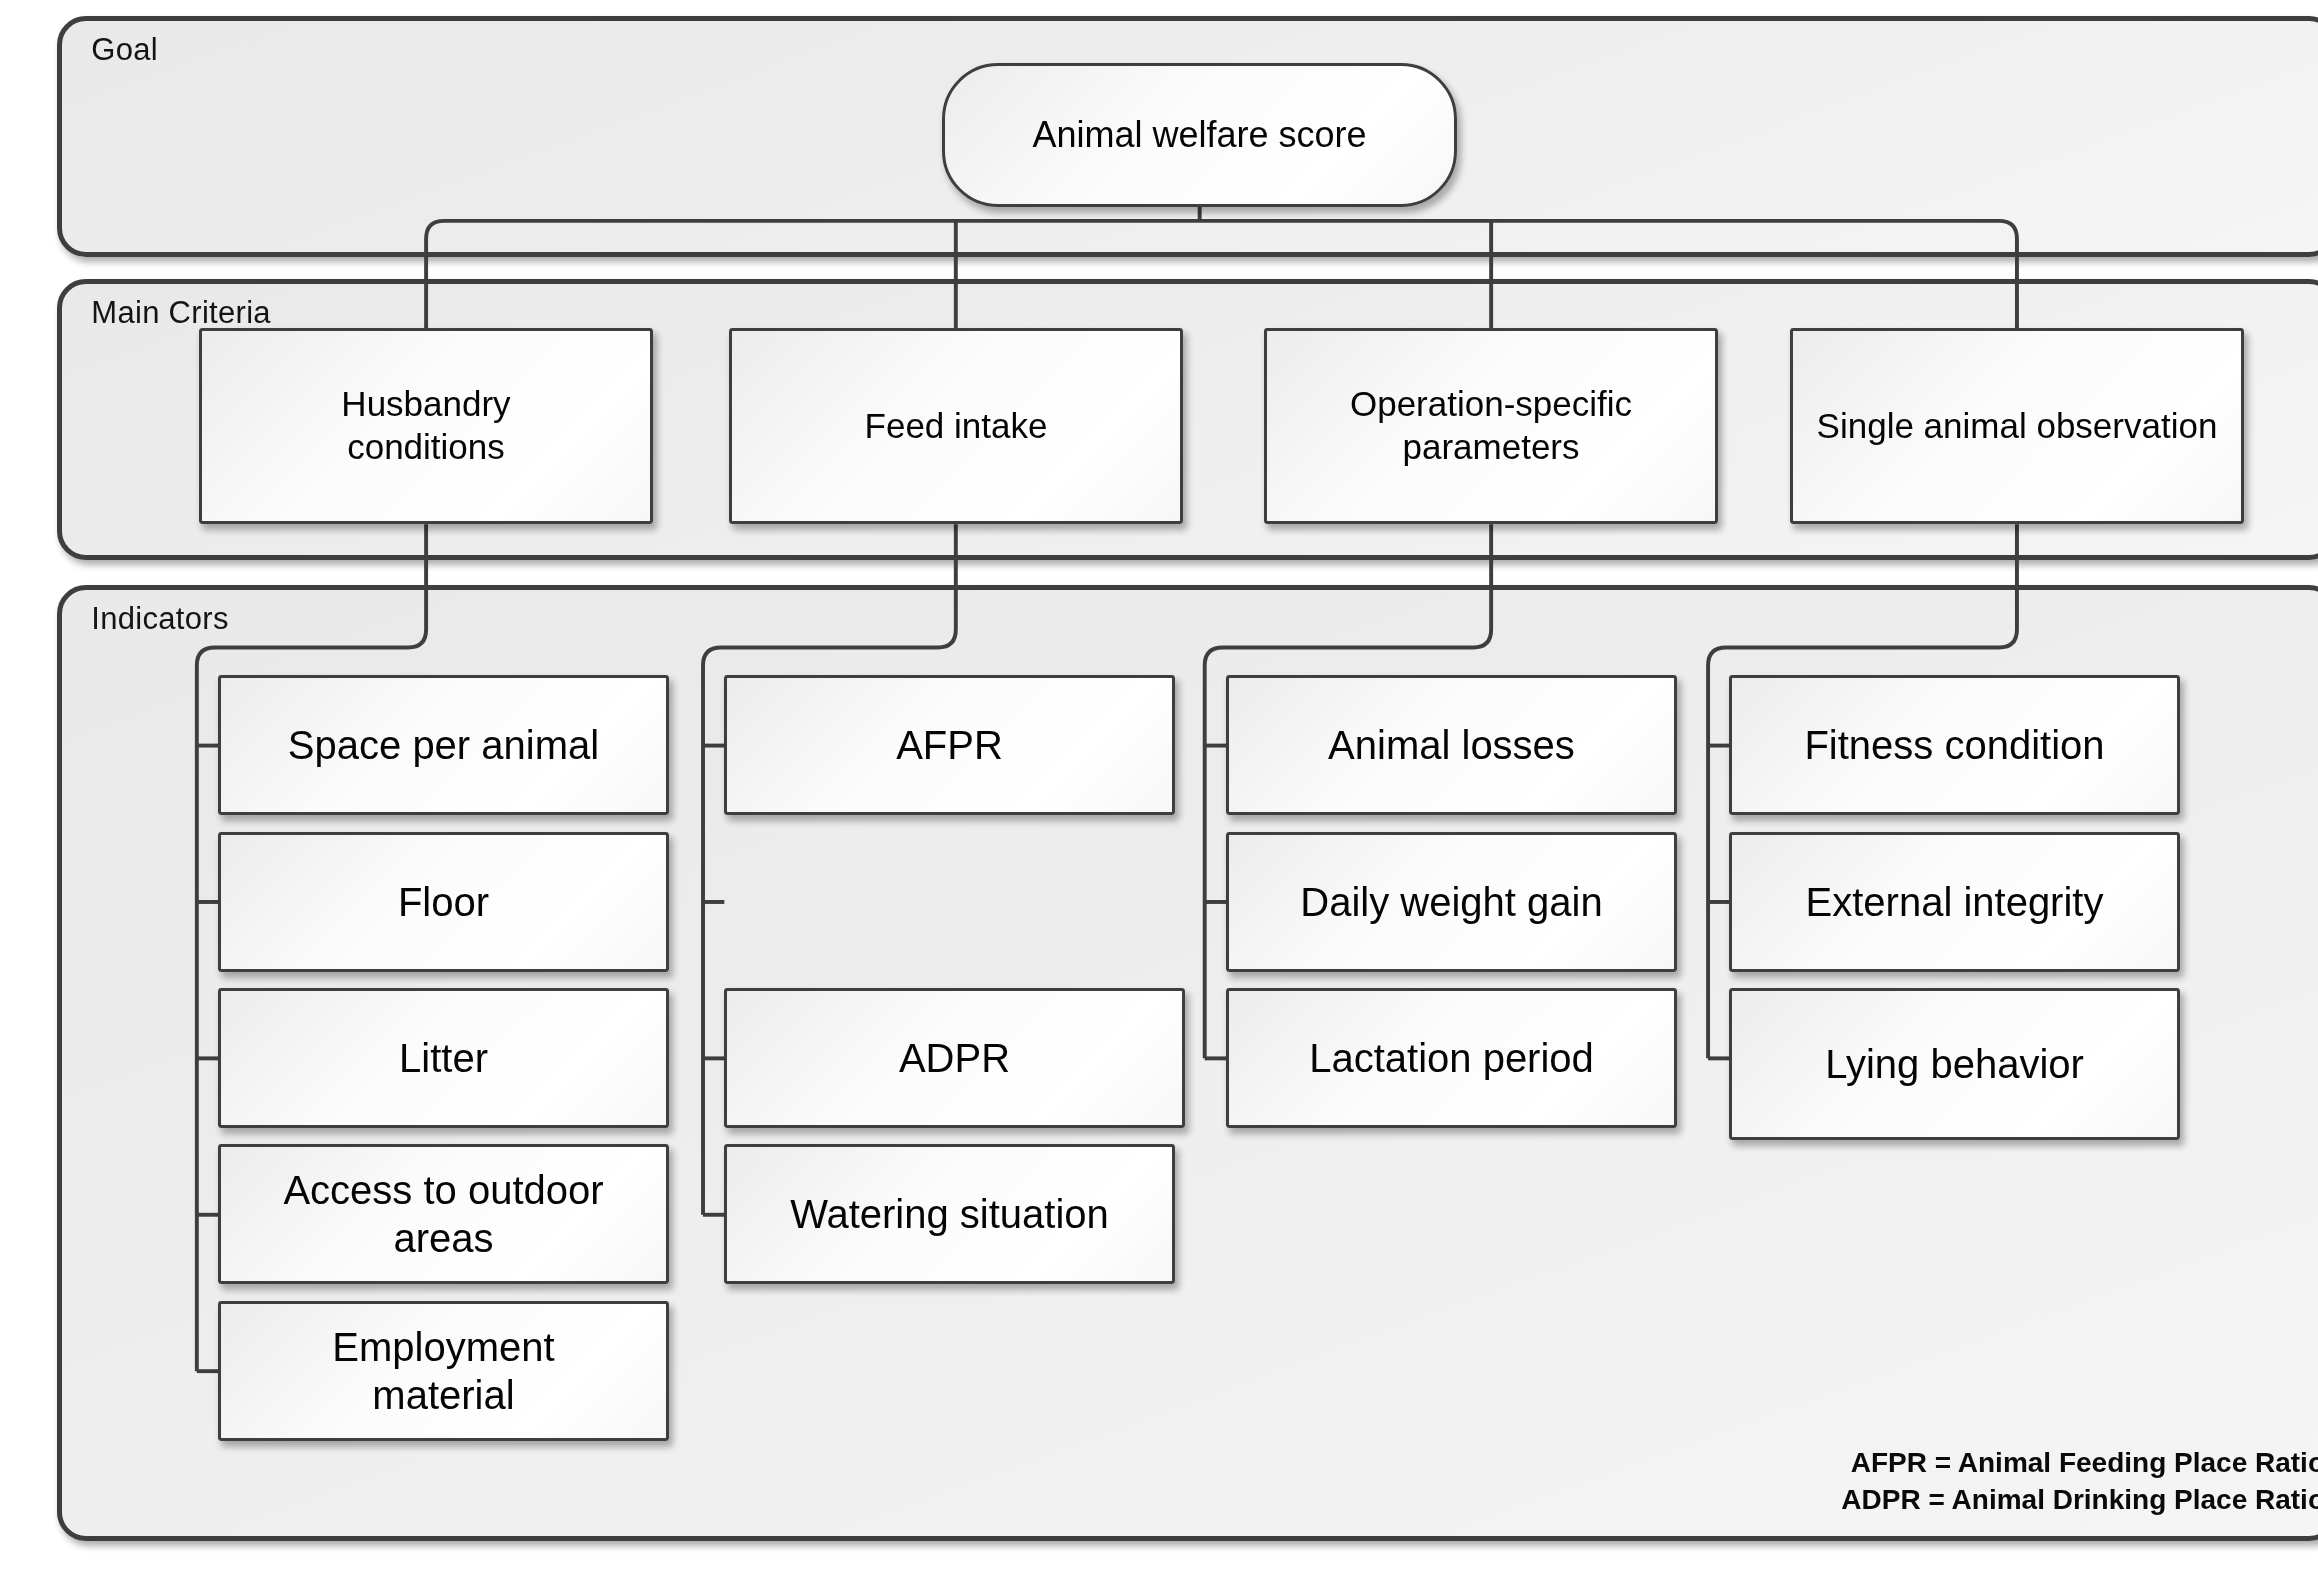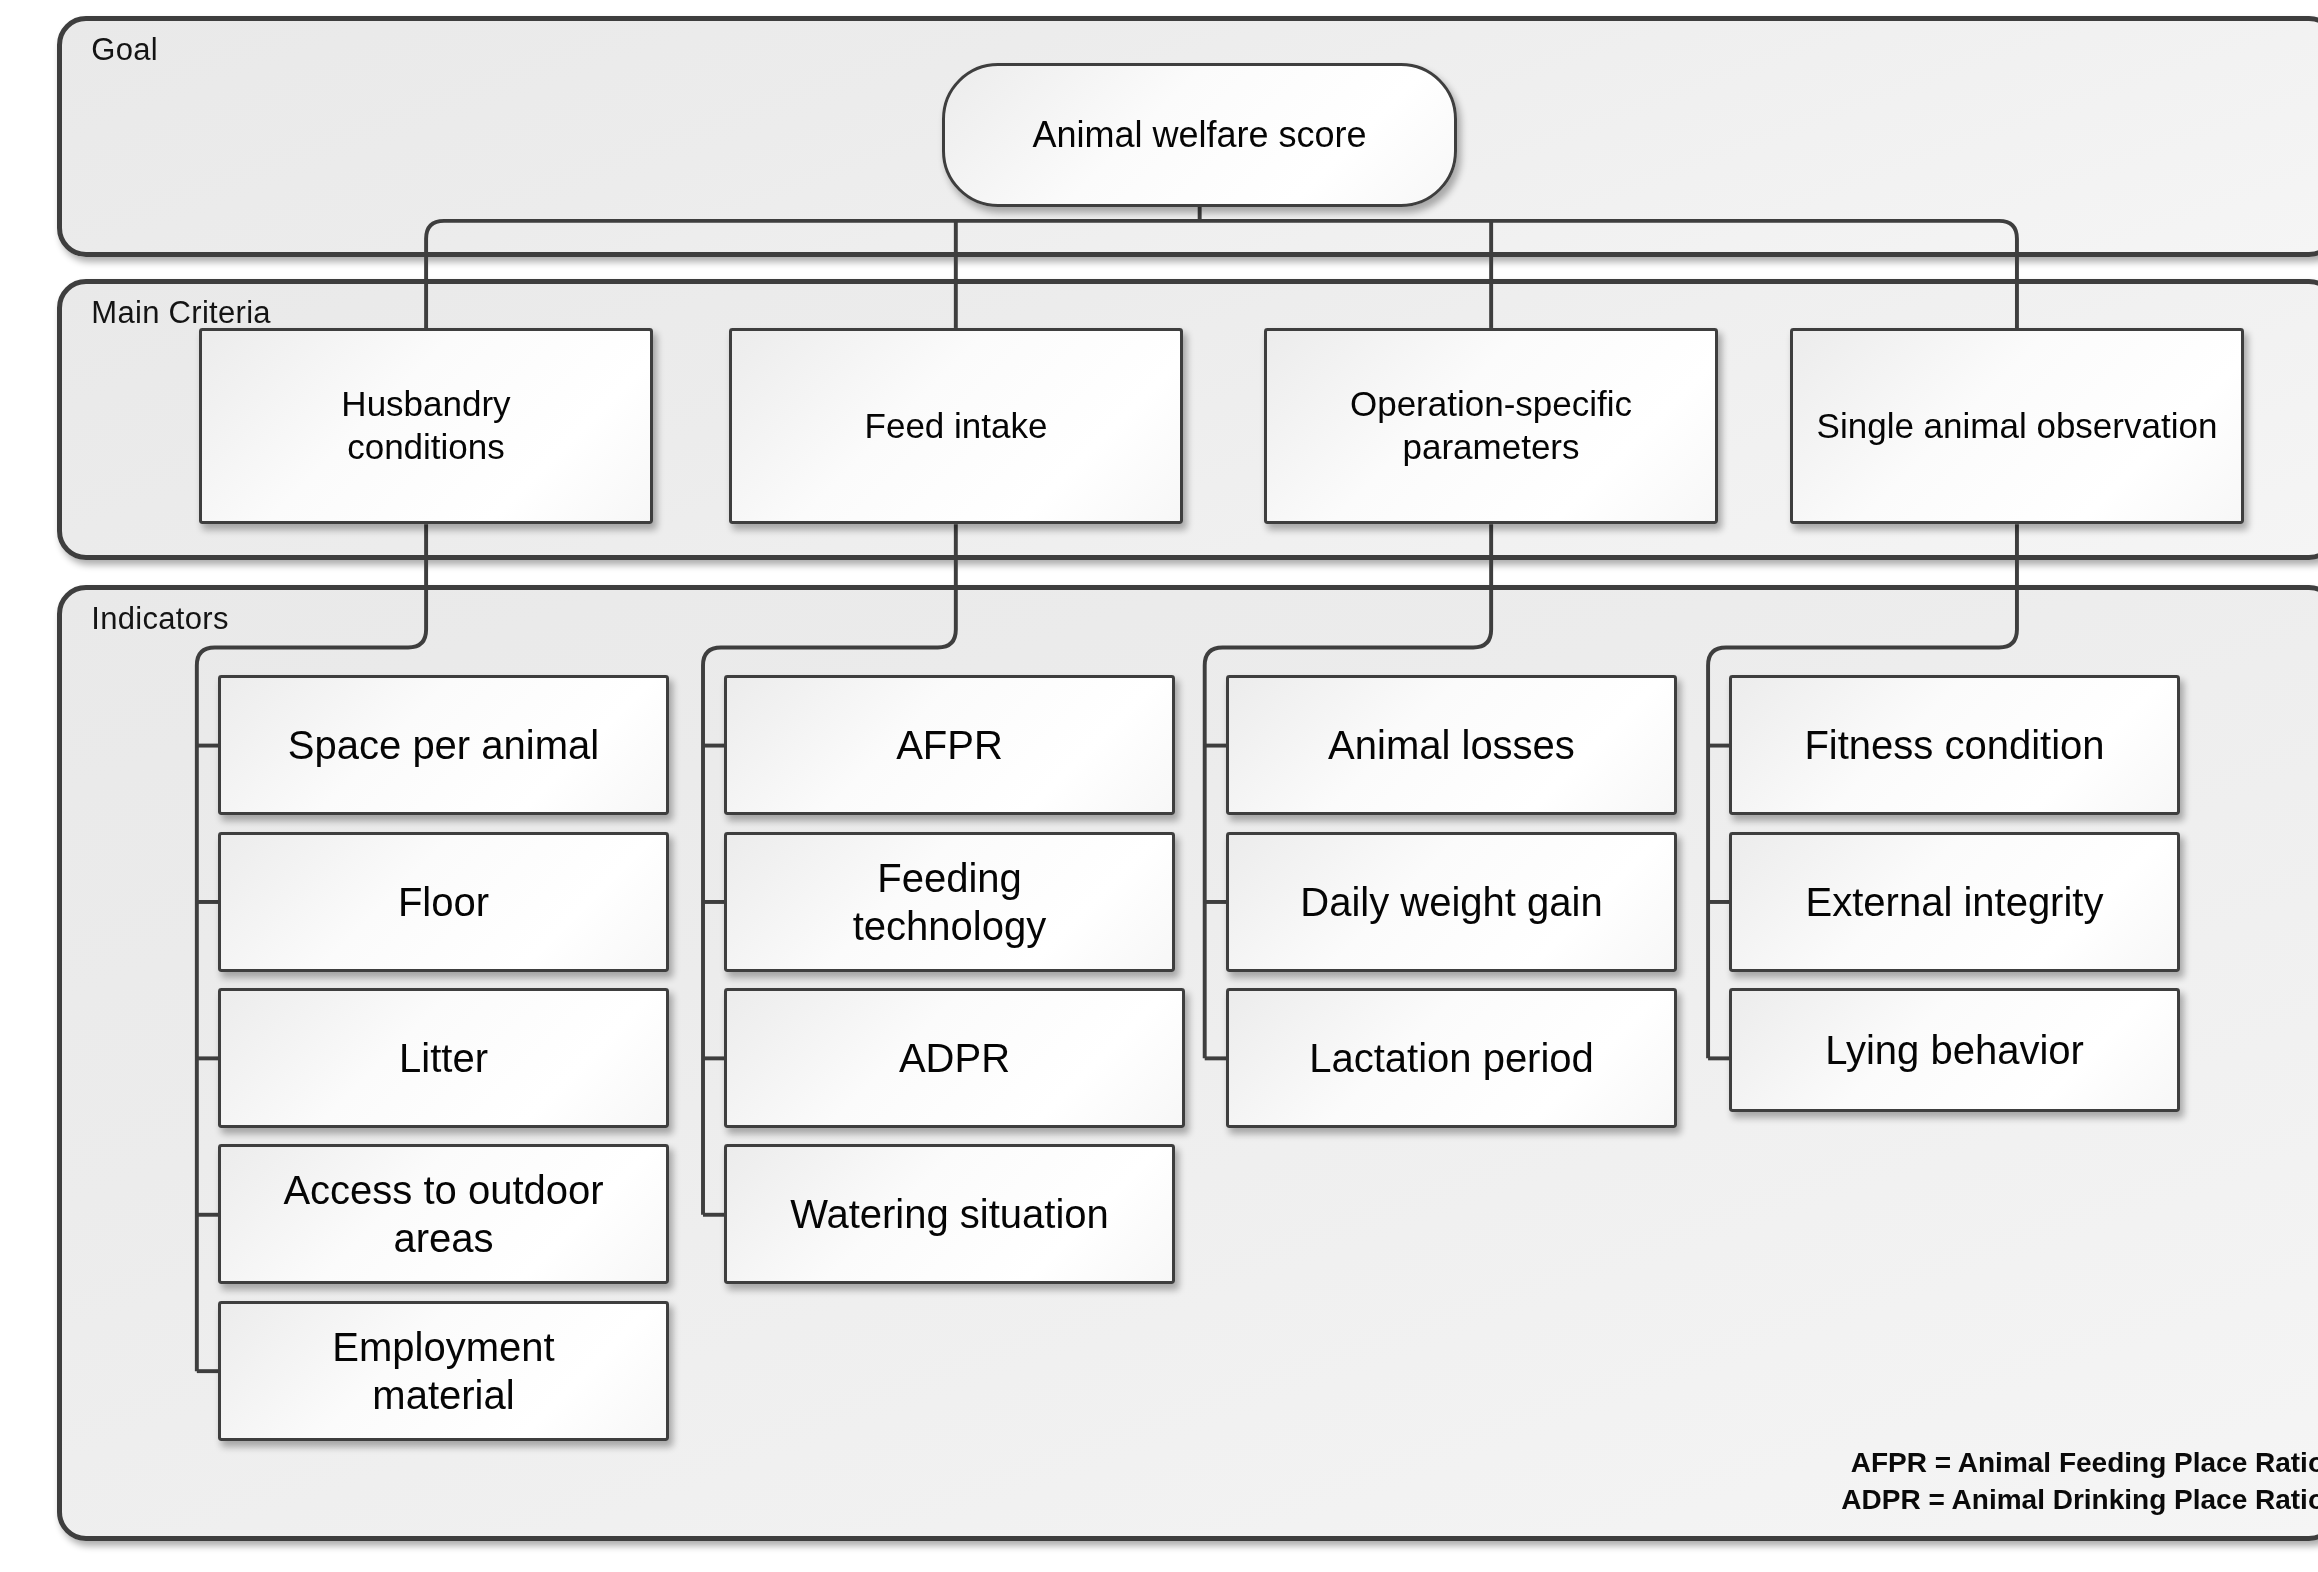--- a/index.html
+++ b/index.html
@@ -162,23 +162,20 @@
   <div class="box ind-box narrow-640" style="left:177px; top:1144px; width:451px; height:140px;">
     <span>Access to outdoor areas</span>
   </div>
   <div class="box ind-box narrow-480" style="left:177px; top:1301px; width:451px; height:140px;">
     <span>Employment material</span>
   </div>
 
   <div class="box ind-box" style="left:683px; top:675px; width:451px; height:140px;">
     <span>AFPR</span>
   </div>
-  <div class="box ind-box narrow-420" style="left:683px; top:832px; width:451px; height:140px;">
-    <span>Feeding technology</span>
-  </div>
   <div class="box ind-box" style="left:683px; top:988px; width:461px; height:140px;">
     <span>ADPR</span>
   </div>
   <div class="box ind-box" style="left:683px; top:1144px; width:451px; height:140px;">
     <span>Watering situation</span>
   </div>
 
   <div class="box ind-box" style="left:1185px; top:675px; width:451px; height:140px;">
     <span>Animal losses</span>
   </div>
@@ -188,21 +185,21 @@
   <div class="box ind-box" style="left:1185px; top:988px; width:451px; height:140px;">
     <span>Lactation period</span>
   </div>
 
   <div class="box ind-box" style="left:1688px; top:675px; width:451px; height:140px;">
     <span>Fitness condition</span>
   </div>
   <div class="box ind-box" style="left:1688px; top:832px; width:451px; height:140px;">
     <span>External integrity</span>
   </div>
-  <div class="box ind-box" style="left:1688px; top:988px; width:451px; height:124px;">
+  <div class="box ind-box" style="left:1688px; top:988px; width:451px; height:152px;">
     <span>Lying behavior</span>
   </div>
 
   <div class="legend">
     <div>AFPR = Animal Feeding Place Ratio</div>
     <div>ADPR = Animal Drinking Place Ratio</div>
   </div>
 
 </div>
 

